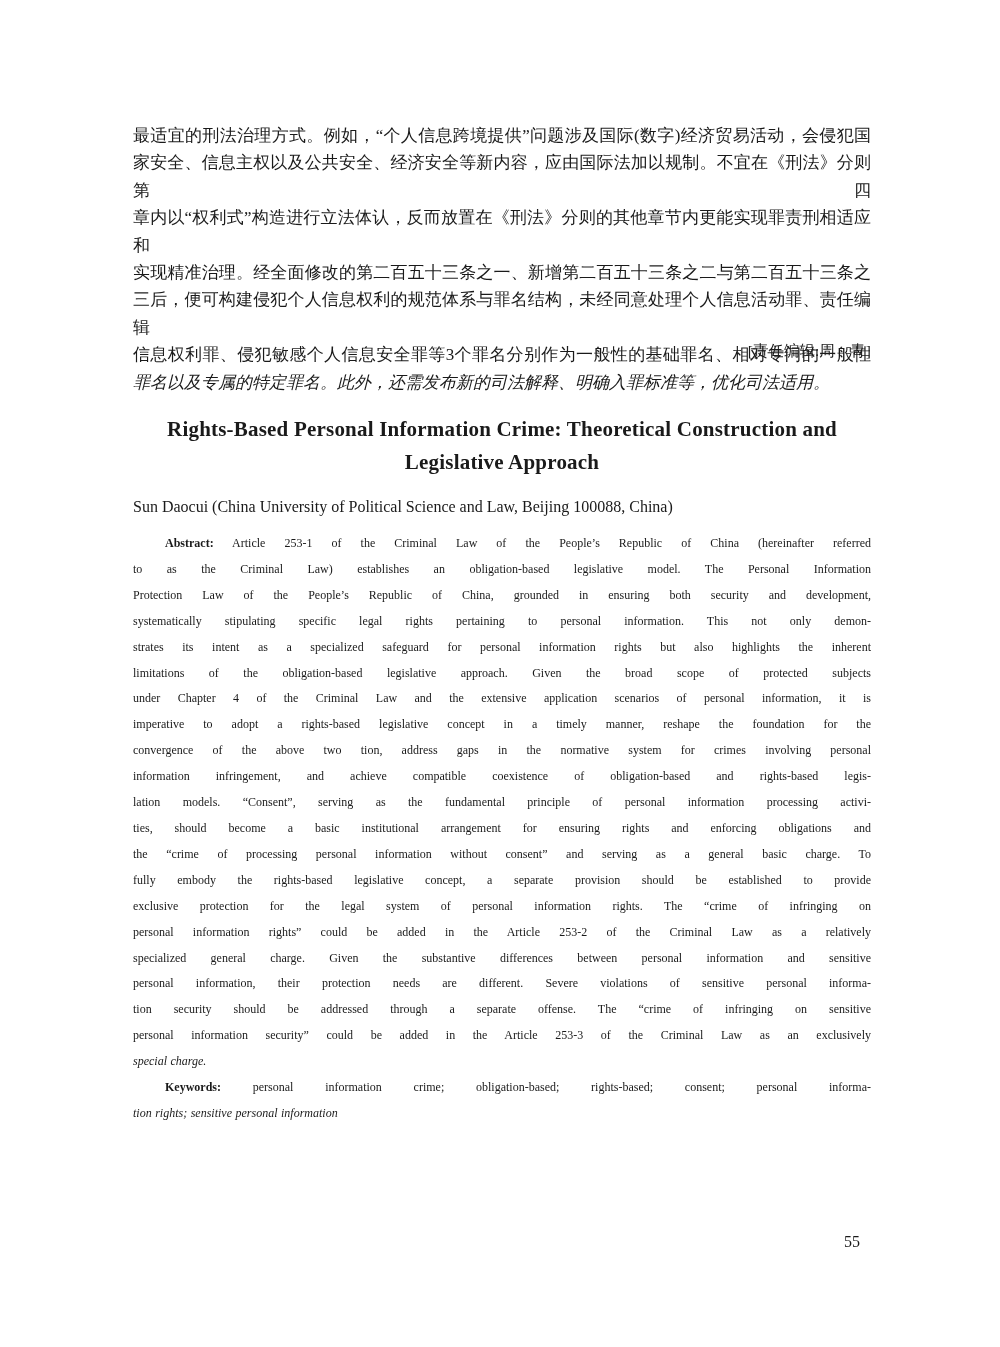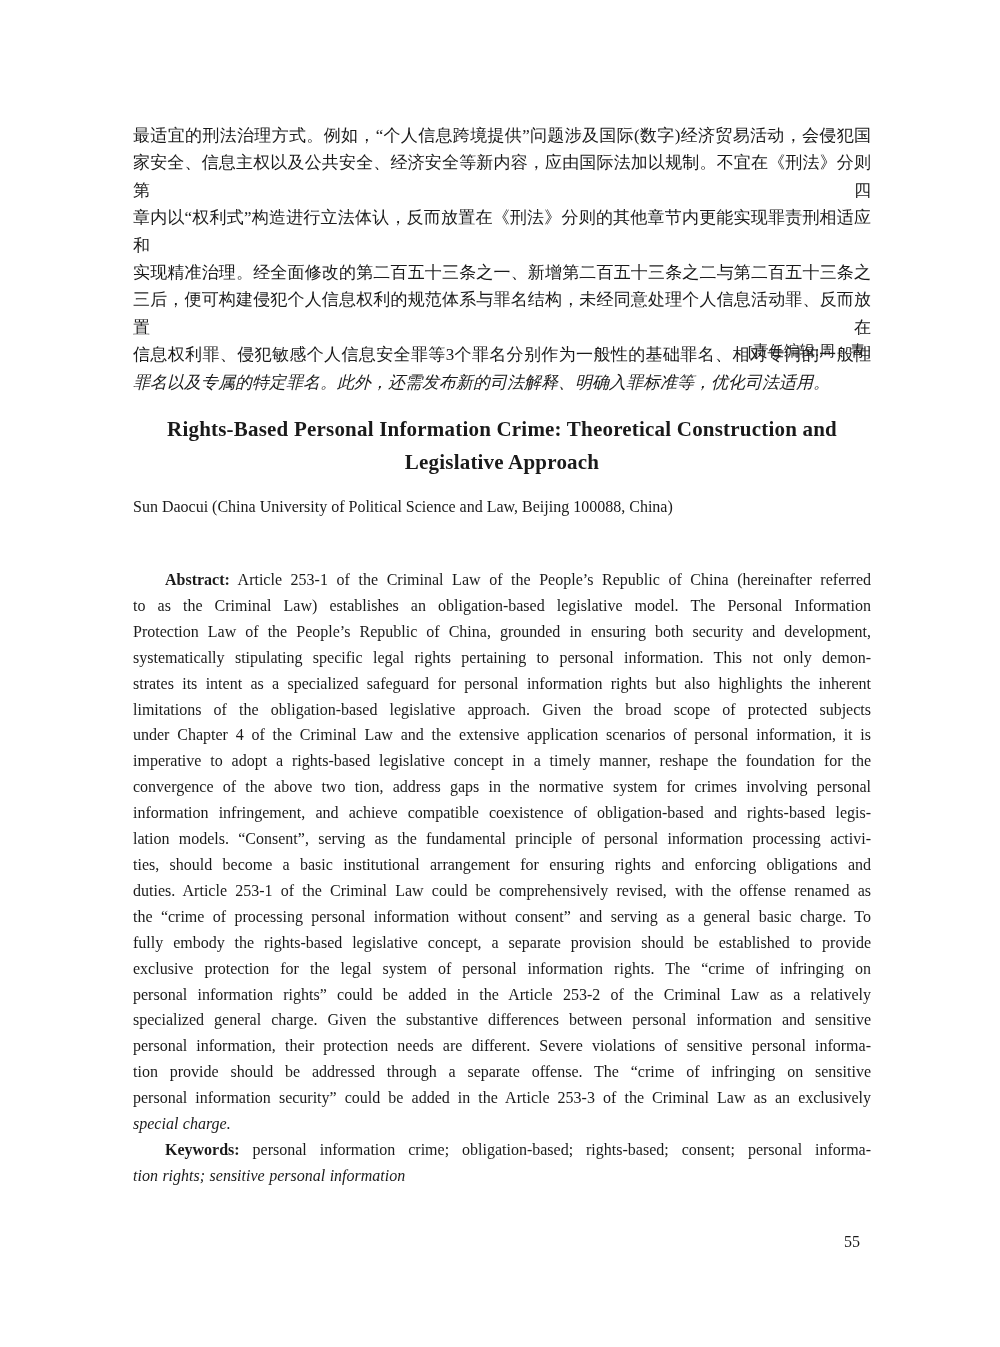--- a/index.html
+++ b/index.html
@@ -39,44 +39,43 @@
   }
   .title-line { display: block; }
 
   .byline {
     position: absolute; top: 497px; left: 0; right: 0;
     text-align: left; font-size: 16px; line-height: 20px;
   }
 
   .abstract {
     position: absolute; top: 531px; left: 0; right: 0;
-    font-size: 16px; line-height: 25.9px;
+    font-size: 12px; line-height: 25.9px;
     word-spacing: 0.5px;
-    margin-top: 36px;
   }
   .line.first { text-indent: 32px; }
   .abstract b { font-weight: bold; }
 
   .page-number {
     position: absolute; top: 1233px; left: 133px; width: 727px;
     text-align: right; font-size: 16px;
   }
 </style>
 </head>
 <body>
 
 <div class="page">
   <div class="content">
 
     <section class="cn-para">
         <div class="line">最适宜的刑法治理方式。例如，“个人信息跨境提供”问题涉及国际(数字)经济贸易活动，会侵犯国</div>
         <div class="line">家安全、信息主权以及公共安全、经济安全等新内容，应由国际法加以规制。不宜在《刑法》分则第四</div>
         <div class="line">章内以“权利式”构造进行立法体认，反而放置在《刑法》分则的其他章节内更能实现罪责刑相适应和</div>
         <div class="line">实现精准治理。经全面修改的第二百五十三条之一、新增第二百五十三条之二与第二百五十三条之</div>
-        <div class="line">三后，便可构建侵犯个人信息权利的规范体系与罪名结构，未经同意处理个人信息活动罪、反而放置在</div>
+        <div class="line">三后，便可构建侵犯个人信息权利的规范体系与罪名结构，未经同意处理个人信息活动罪、责任编辑</div>
         <div class="line">信息权利罪、侵犯敏感个人信息安全罪等3个罪名分别作为一般性的基础罪名、相对专门的一般性</div>
         <div class="line last">罪名以及专属的特定罪名。此外，还需发布新的司法解释、明确入罪标准等，优化司法适用。</div>
       </section>
 
     <div class="editor-note">[责任编辑:周　青]</div>
 
     <h1 class="title">
       <span class="title-line">Rights-Based Personal Information Crime: Theoretical Construction and</span>
       <span class="title-line">Legislative Approach</span>
     </h1>
@@ -94,28 +93,27 @@
           <div class="line">Protection Law of the People’s Republic of China, grounded in ensuring both security and development,</div>
           <div class="line">systematically stipulating specific legal rights pertaining to personal information. This not only demon-</div>
           <div class="line">strates its intent as a specialized safeguard for personal information rights but also highlights the inherent</div>
           <div class="line">limitations of the obligation-based legislative approach. Given the broad scope of protected subjects</div>
           <div class="line">under Chapter 4 of the Criminal Law and the extensive application scenarios of personal information, it is</div>
           <div class="line">imperative to adopt a rights-based legislative concept in a timely manner, reshape the foundation for the</div>
           <div class="line">convergence of the above two tion, address gaps in the normative system for crimes involving personal</div>
           <div class="line">information infringement, and achieve compatible coexistence of obligation-based and rights-based legis-</div>
           <div class="line">lation models. “Consent”, serving as the fundamental principle of personal information processing activi-</div>
           <div class="line">ties, should become a basic institutional arrangement for ensuring rights and enforcing obligations and</div>
-          <div class="line">duties. Article 253-1 of the Criminal Law could be comprehensively revised, with the offense renamed as</div>
           <div class="line">the “crime of processing personal information without consent” and serving as a general basic charge. To</div>
           <div class="line">fully embody the rights-based legislative concept, a separate provision should be established to provide</div>
           <div class="line">exclusive protection for the legal system of personal information rights. The “crime of infringing on</div>
           <div class="line">personal information rights” could be added in the Article 253-2 of the Criminal Law as a relatively</div>
           <div class="line">specialized general charge. Given the substantive differences between personal information and sensitive</div>
           <div class="line">personal information, their protection needs are different. Severe violations of sensitive personal informa-</div>
-          <div class="line">tion provide should be addressed through a separate offense. The “crime of infringing on sensitive</div>
+          <div class="line">tion security should be addressed through a separate offense. The “crime of infringing on sensitive</div>
           <div class="line">personal information security” could be added in the Article 253-3 of the Criminal Law as an exclusively</div>
           <div class="line last">special charge.</div>
         </div>
 
       <div class="line first">
         <b>Keywords:</b>
         <span>personal information crime; obligation-based; rights-based; consent; personal informa-</span>
       </div>
       <div class="line last">tion rights; sensitive personal information</div>
     </div>

